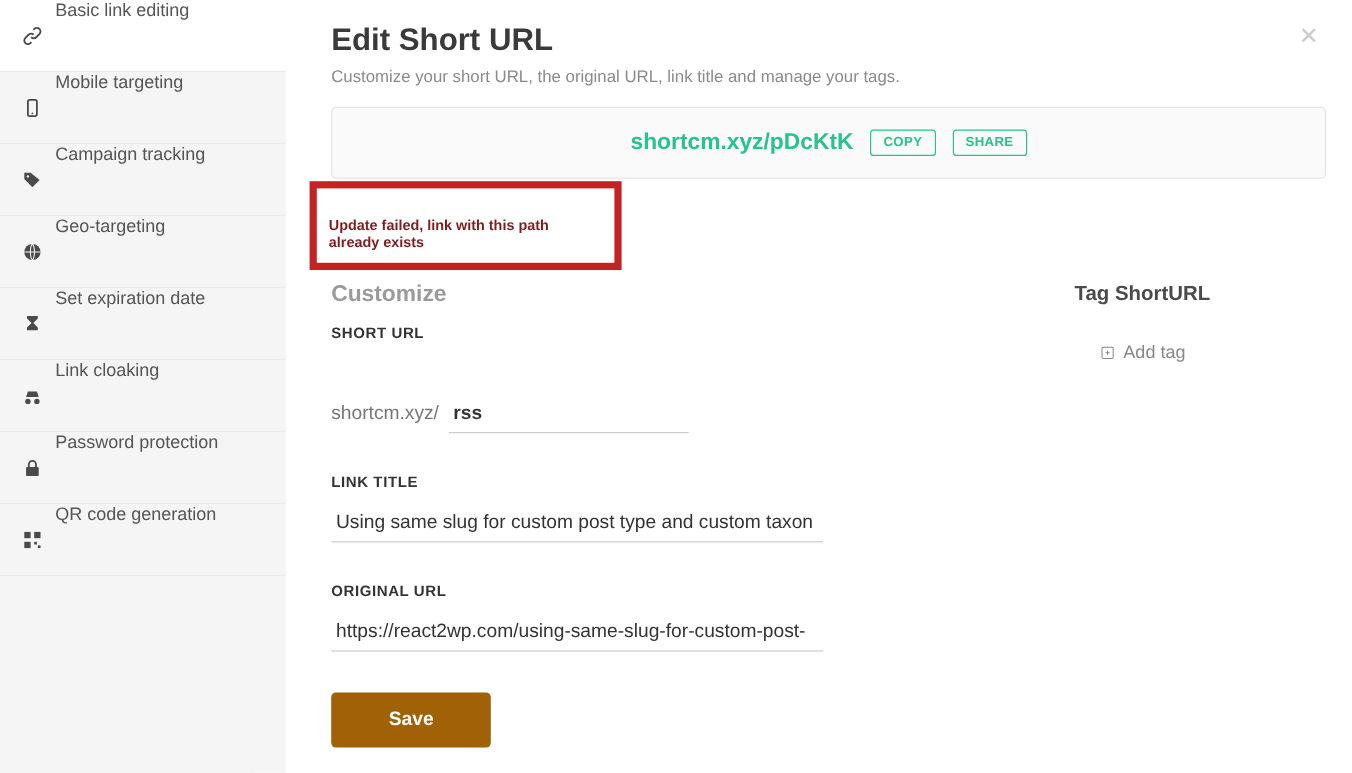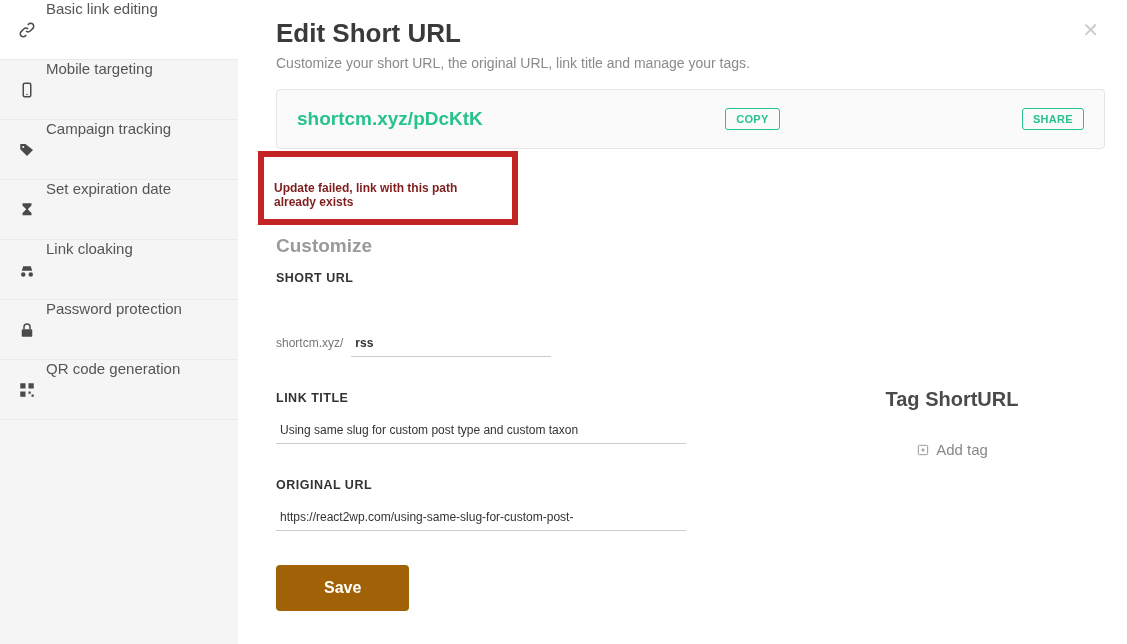--- a/index.html
+++ b/index.html
@@ -13,39 +13,39 @@
   .sidebar-icon { width:28px; color:#4a4a4a; display:flex; align-items:center; }
   .sidebar-icon svg { width:18px; height:18px; fill:#4a4a4a; }
   .sidebar-label { color:#555; font-size:15px; }
 
   
   .main { flex:1; padding:18px 22px 20px 38px; position:relative; }
   .close-x { position:absolute; top:18px; right:28px; color:#ccc; font-size:20px; cursor:pointer; }
   h1.title { font-size:26px; font-weight:700; color:#3a3a3a; margin-bottom:6px; }
   .subtitle { color:#8a8a8a; font-size:14px; margin-bottom:18px; }
 
-  .url-box { border:1px solid #e5e5e5; background:#fafafa; border-radius:4px; padding:18px 20px; display:flex; align-items:center; justify-content:space-between; gap:14px; margin-bottom:12px; }
+  .url-box { border:1px solid #e5e5e5; background:#fafafa; border-radius:4px; padding:18px 20px; display:flex; align-items:center; justify-content:center; gap:14px; margin-bottom:12px; }
   .short-url { color:#27c38b; font-size:19px; font-weight:700; }
   .pill-btn { border:1px solid #27c38b; color:#27c38b; background:none; border-radius:3px; padding:4px 10px; font-size:11px; font-weight:600; cursor:pointer; letter-spacing:0.3px; }
 
   .error-callout { border:6px solid #c42323; padding:24px 10px 10px 10px; margin: -10px 0 10px -18px; width:260px; }
   .error-text { color:#7f1d1d; font-size:12px; font-weight:700; }
 
-  .columns { display:flex; gap:36px;align-items:center; }
+  .columns { display:flex; gap:36px; }
   .col-left { flex:1; max-width:500px; }
   .col-right { width:280px; }
 
   .section-title { color:#9a9a9a; font-size:19px; font-weight:600; margin-bottom:14px; }
-  .right-title { color:#4a4a4a; font-size:20px; font-weight:700; text-align:center; margin-bottom:30px; }
+  .right-title { color:#4a4a4a; font-size:17px; font-weight:700; text-align:center; margin-bottom:30px; }
 
   .field-group { margin-bottom:34px; }
   .field-label { font-size:12.5px; font-weight:800; letter-spacing:0.5px; color:#333; margin-bottom:12px; }
   .inline-row { display:flex; align-items:baseline; gap:8px; }
-  .domain-prefix { color:#777; font-size:12px;margin-top:39px; }
-  .field-input { border:none; border-bottom:1px solid #ccc; padding:6px 4px; font-size:12px; color:#333; outline:none; }
+  .domain-prefix { color:#777; font-size:16px;margin-top:39px; }
+  .field-input { border:none; border-bottom:1px solid #ccc; padding:6px 4px; font-size:16px; color:#333; outline:none; }
   .slug-input { width:200px; font-weight:600; }
   .title-input, .orig-input { width:100%; max-width:410px; }
 
   .save-btn { background:#a16207; color:#fff; border:none; border-radius:4px; padding:14px 48px; font-size:16px; font-weight:700; cursor:pointer; }
 
   .add-tag { display:flex; align-items:center; justify-content:center; gap:6px; color:#888; font-size:15px; cursor:pointer; }
   .add-tag svg { width:14px; height:14px; fill:none; stroke:#888; stroke-width:1.5; }
 </style>
 </head>
 <body>
@@ -69,20 +69,29 @@
     <span class="sidebar-label">Mobile targeting</span>
   </div>
   <div class="sidebar-item">
     <span class="sidebar-icon">
       <svg viewBox="0 0 24 24">
           <path d="M20 12l-8 8-9-9V4h7l10 8z" fill="#4a4a4a"></path>
           <circle cx="7" cy="8" r="1.3" fill="#f5f5f5"></circle>
         </svg>
     </span>
     <span class="sidebar-label">Campaign tracking</span>
+  </div>
+  <div class="sidebar-item">
+    <span class="sidebar-icon">
+      <svg viewBox="0 0 24 24">
+          <circle cx="12" cy="12" r="9" fill="#4a4a4a"></circle>
+          <path d="M3 12h18M12 3c3 3 3 15 0 18M12 3c-3 3-3 15 0 18" stroke="#f5f5f5" stroke-width="1.2" fill="none"></path>
+        </svg>
+    </span>
+    <span class="sidebar-label">Geo-targeting</span>
   </div>
   <div class="sidebar-item">
     <span class="sidebar-icon">
       <svg viewBox="0 0 24 24">
           <path d="M6 3h12v3l-5 5 5 5v3H6v-3l5-5-5-5V3z" fill="#4a4a4a"></path>
         </svg>
     </span>
     <span class="sidebar-label">Set expiration date</span>
   </div>
   <div class="sidebar-item">

